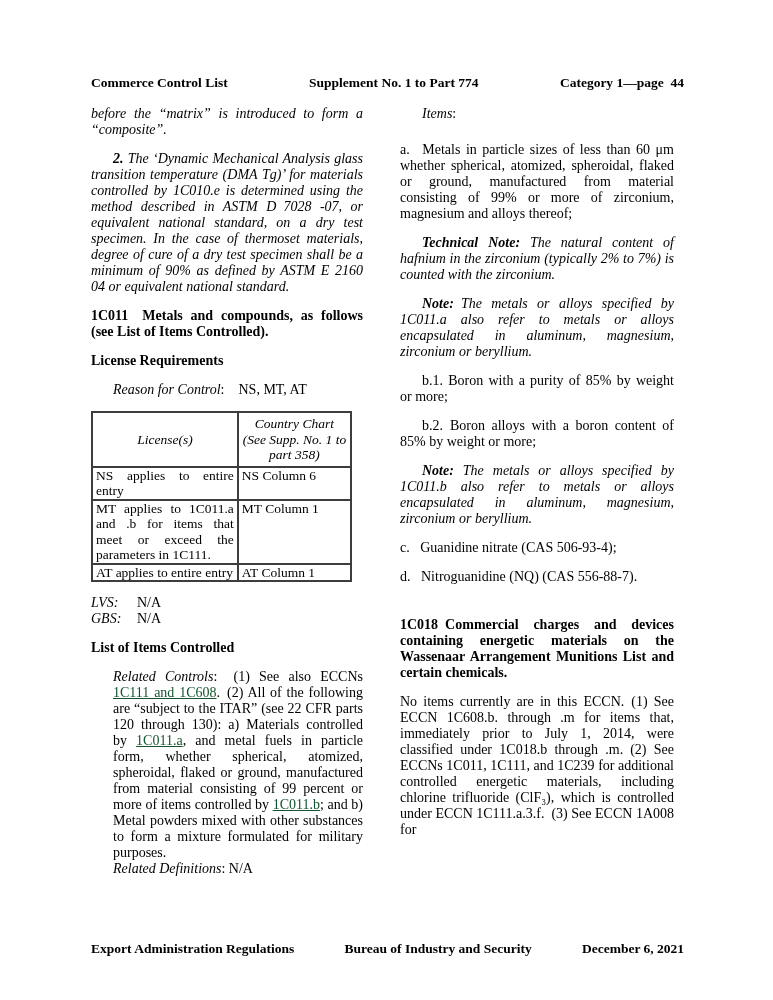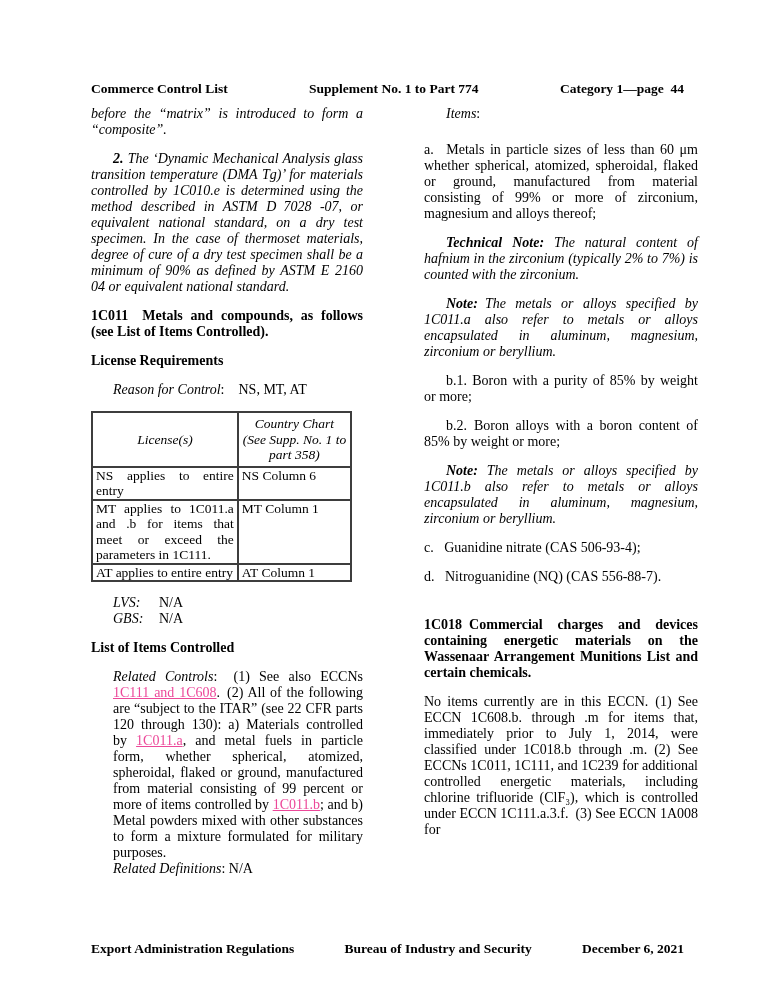--- a/index.html
+++ b/index.html
@@ -1,40 +1,40 @@
 <!DOCTYPE html>
 <html><head>
 <meta charset="utf-8">
 <style>
   html,body{margin:0;padding:0;background:#ffffff;}
   .page{position:relative;width:773px;height:1000px;background:#ffffff;overflow:hidden;
         font-family:"Liberation Serif","DejaVu Serif",serif;color:#000;}
   .running{position:absolute;left:91px;width:593px;display:flex;justify-content:space-between;
            font-weight:bold;font-size:13.5px;line-height:15px;}
-  .running-header{top:81px;gap:36px;}
+  .running-header{top:75px;gap:36px;}
   .running-footer{top:941px;}
   .col{position:absolute;top:106px;font-size:14px;line-height:16px;}
   .col-left{left:91px;width:272px;}
-  .col-right{left:424px;width:274px;}
+  .col-right{left:400px;width:274px;}
   .p{text-align:justify;margin:0 0 13px 0;}
   .tight{margin-bottom:0;}
   .i{font-style:italic;}
   .b{font-weight:bold;}
   .bi{font-weight:bold;font-style:italic;}
   .ind{text-indent:22px;}
   .block-ind{margin-left:22px;}
   .mt-xl{margin-top:32px;}
-  a.doclink{color:#ec4899;text-decoration:underline;cursor:pointer;}
+  a.doclink{color:#14532d;text-decoration:underline;cursor:pointer;}
   table.lic{border-collapse:separate;border-spacing:0;width:261px;margin:2px 0 13px 0;
             font-size:13.5px;line-height:15.5px;border:1px solid #3d3d3d;}
   table.lic td{border:1px solid #3d3d3d;padding:0 3px;vertical-align:top;}
   table.lic tr.hdr td{text-align:center;font-style:italic;vertical-align:middle;padding:3px 3px;}
   table.lic td.ctrl{text-align:justify;}
   table.lic td.chart{text-align:left;}
-  .kv{margin-left:22px;}
+  .kv{}
   .kv .k{display:inline-block;width:46px;font-style:italic;}
 </style>
 </head>
 <body>
 
 <div class="page">
 
   <div class="running running-header">
     <span>Commerce Control List</span>
     <span>Supplement No. 1 to Part 774</span>

